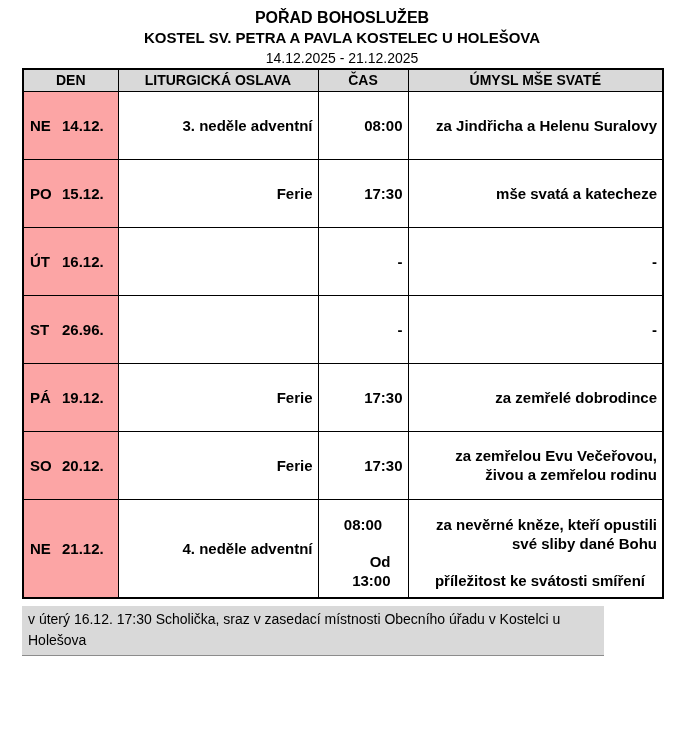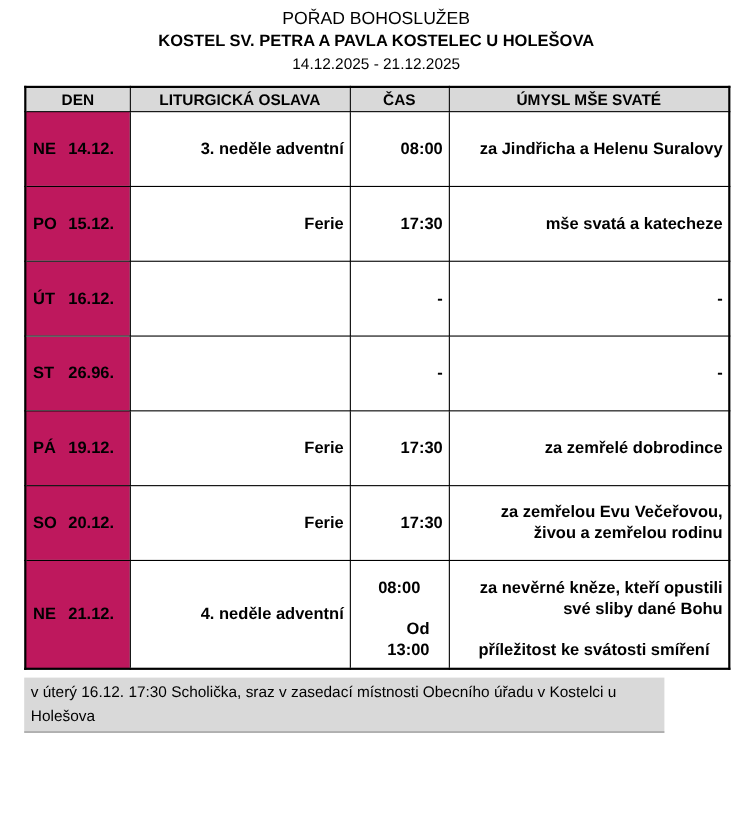--- a/index.html
+++ b/index.html
@@ -14,38 +14,37 @@
     font-family: "Liberation Sans", sans-serif;
     color: #000;
     overflow: hidden;
   }
   .page {
     padding: 8px 23px 0 22px;
   }
   .title-block { text-align: center; }
   .title {
     font-size: 16px;
-    font-weight: normal;
+    font-weight: bold;
     line-height: 20px;
   }
   .subtitle {
     font-size: 15px;
     font-weight: bold;
     line-height: 20px;
   }
   .date-range {
     font-size: 14px;
     line-height: 20px;
   }
   table.schedule {
     width: 640px;
     border-collapse: collapse;
     border: 2px solid #000;
     table-layout: fixed;
-    margin-top: 10px;
   }
   .schedule th, .schedule td {
     border: 1px solid #000;
     font-size: 15px;
     overflow: hidden;
   }
   .schedule th {
     background: #d9d9d9;
     height: 22px;
     font-size: 14px;
@@ -56,21 +55,21 @@
   .schedule td {
     text-align: right;
     vertical-align: middle;
     padding: 4px 5px;
     line-height: 19px;
     font-weight: bold;
   }
   tr.row { height: 68px; }
   tr.row-last { height: 97px; }
   td.den {
-    background: #be185d;
+    background: #fca5a5;
     font-weight: bold;
     text-align: left;
     padding-left: 6px;
   }
   td.den .day { display: inline-block; min-width: 26px; }
   td.den .date { display: inline-block; margin-left: 6px; }
   td.multi {
     padding: 0;
     vertical-align: top;
   }

